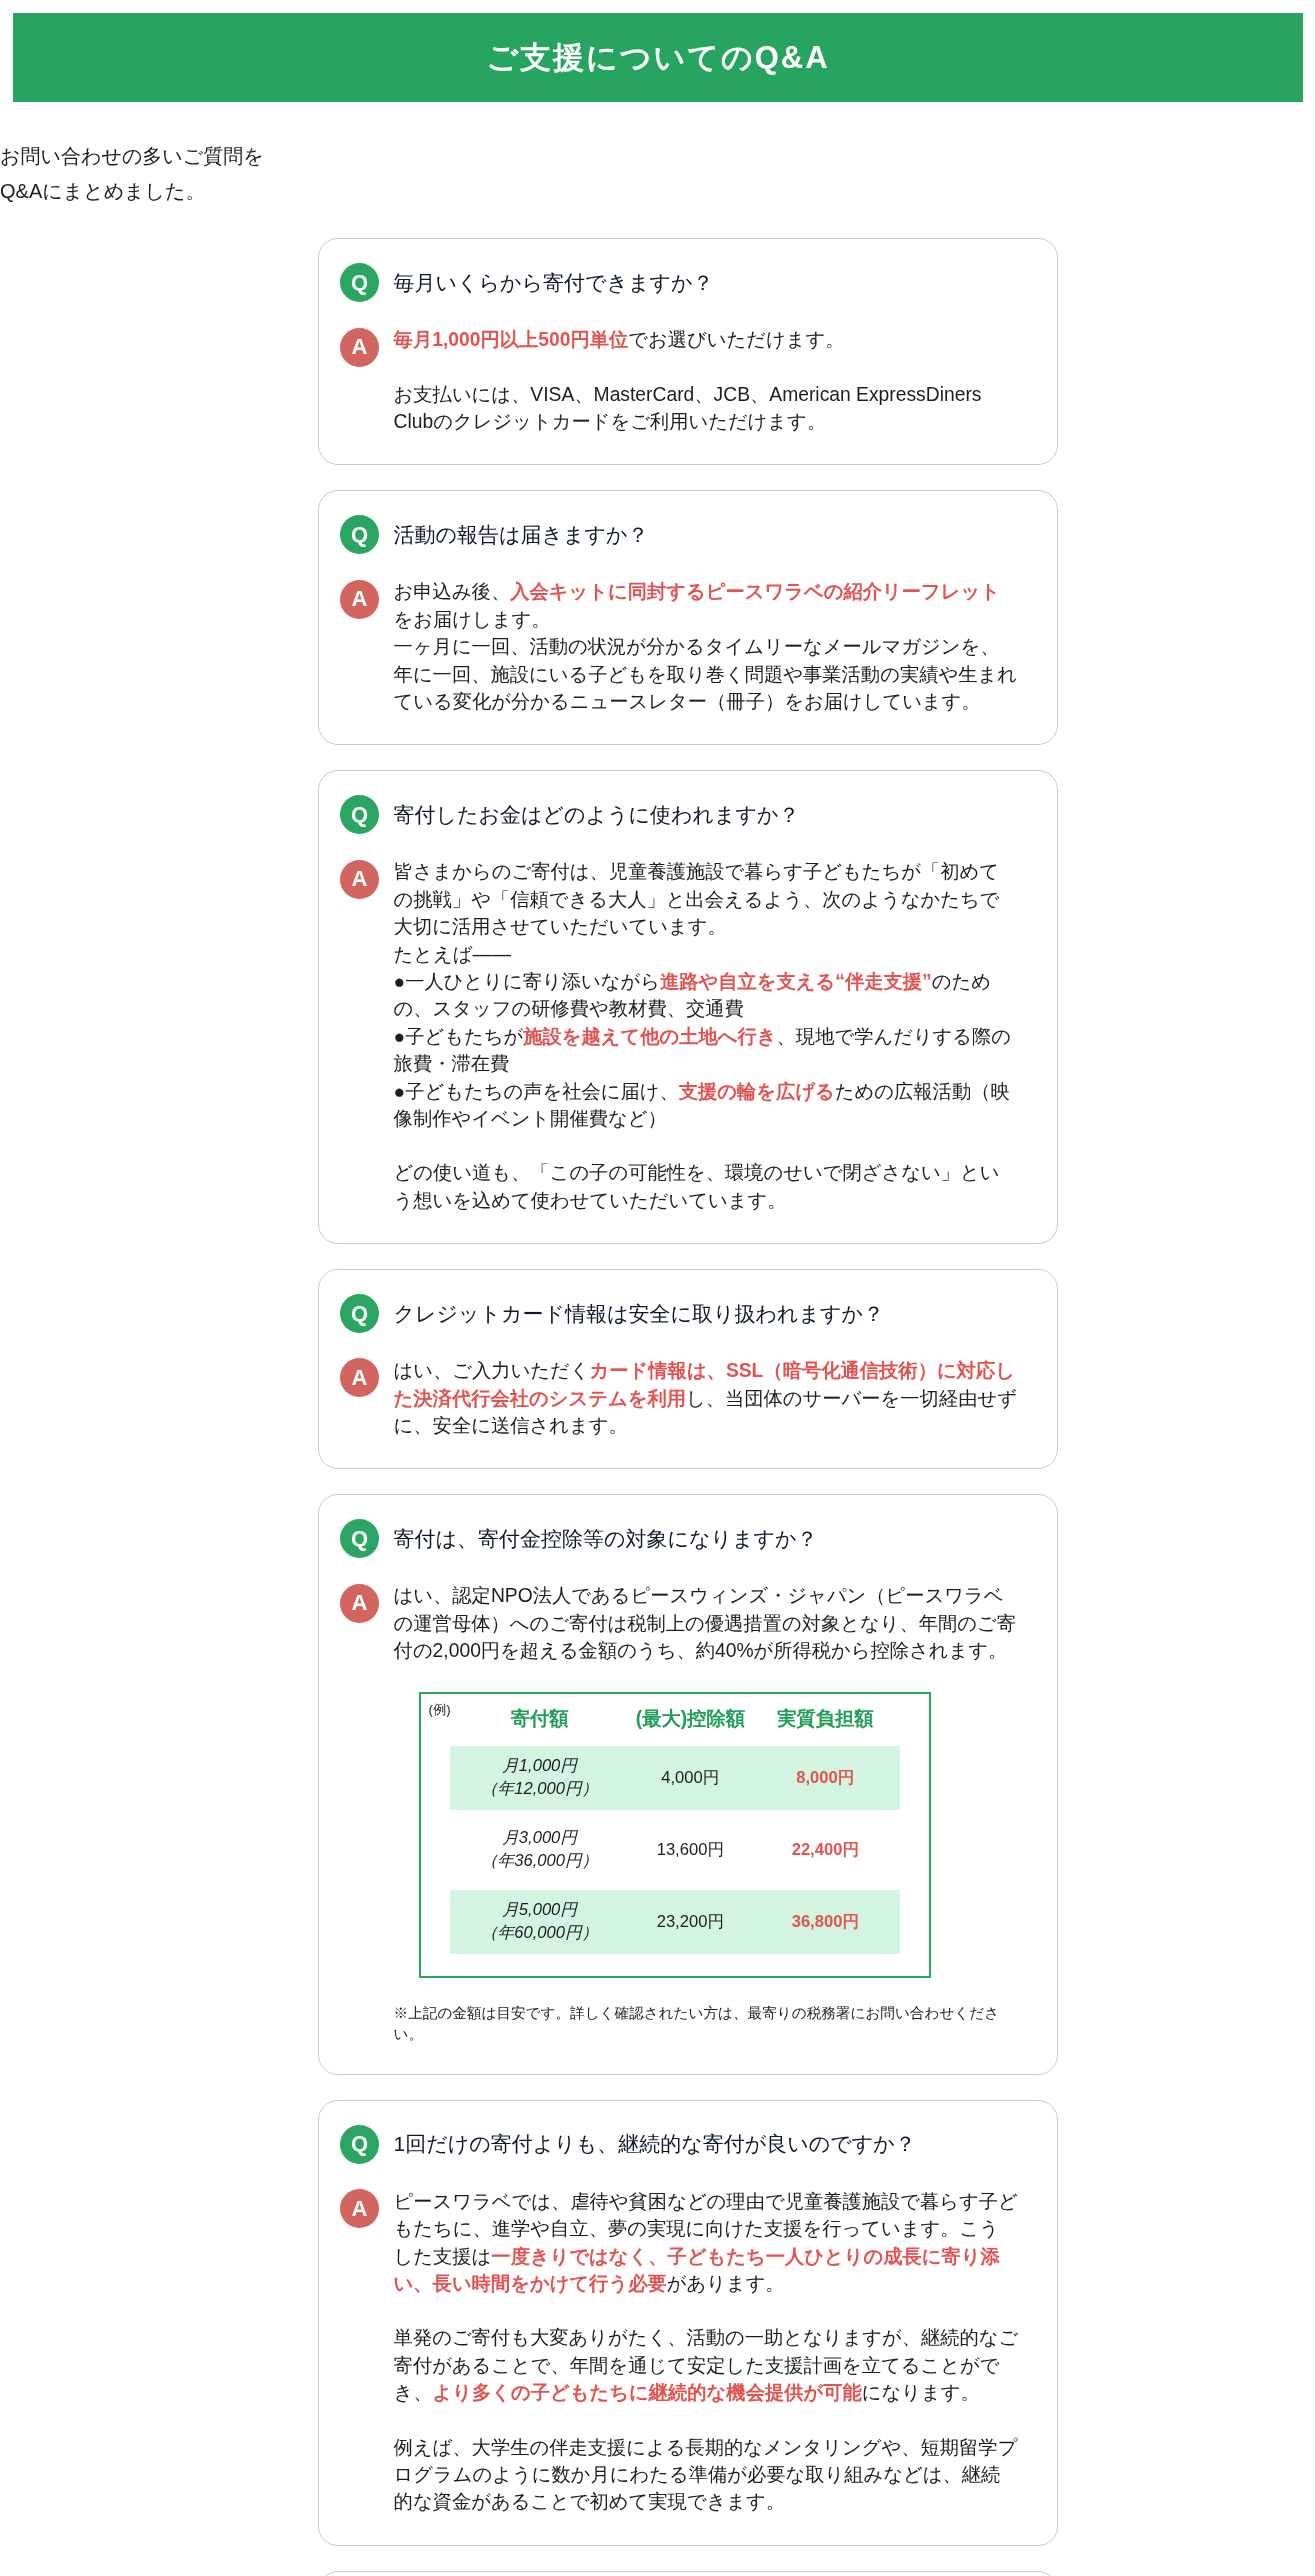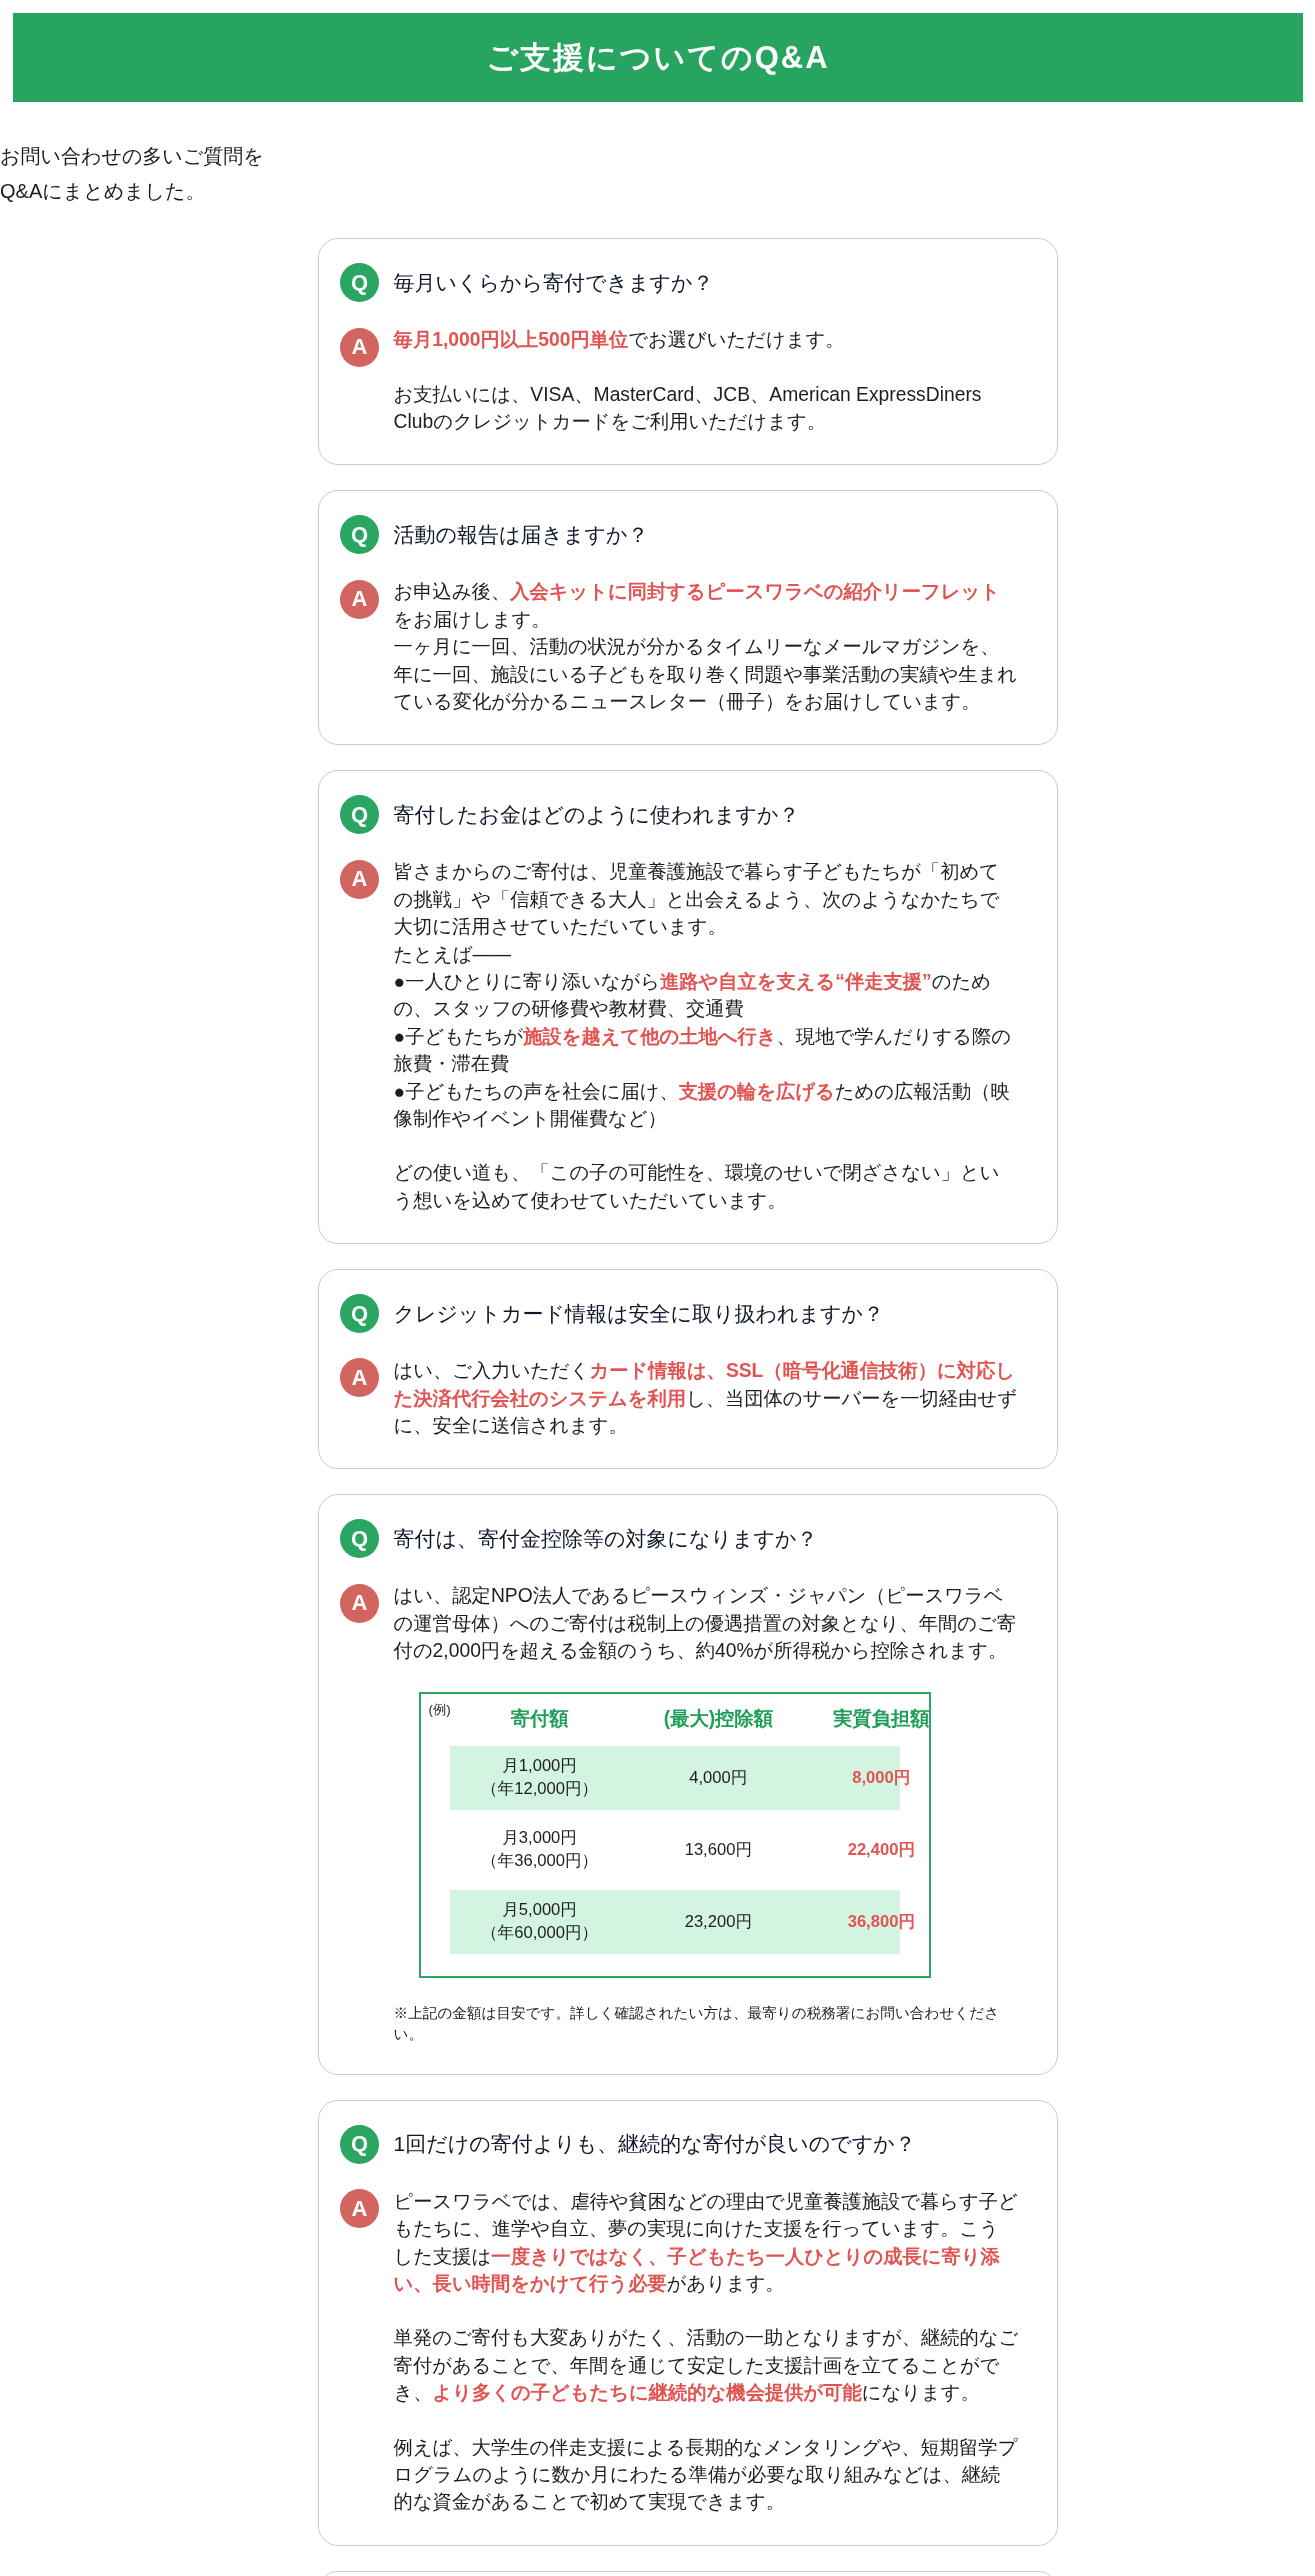--- a/index.html
+++ b/index.html
@@ -110,37 +110,36 @@
     font-size: 13.3px;
     color: #1d1d1d;
   }
   .t-head, .t-row {
     display: grid;
     grid-template-columns: 40% 27% 33%;
     align-items: center;
     text-align: center;
     width: 450px;
     margin: 0 auto;
-    gap: 28px;
   }
   .t-head {
     font-size: 19.3px;
     font-weight: bold;
     color: #1f9e57;
     margin-bottom: 13.3px;
   }
   .t-row {
     min-height: 64px;
     font-size: 16.6px;
     padding: 4px 0;
     box-sizing: border-box;
   }
   .t-row.mint { background: #d2f4e1; }
   .t-row + .t-row { margin-top: 8px; }
-  .cell-donation { line-height: 1.35; }
+  .cell-donation { line-height: 1.35; font-style: italic; }
   .net { color: #e25451; font-weight: bold; }
   .deduction { color: #1d1d1d; }
 
   .footnote {
     margin-top: 25px;
     font-size: 14.6px;
     color: #1d1d1d;
   }
 </style>
 </head>

